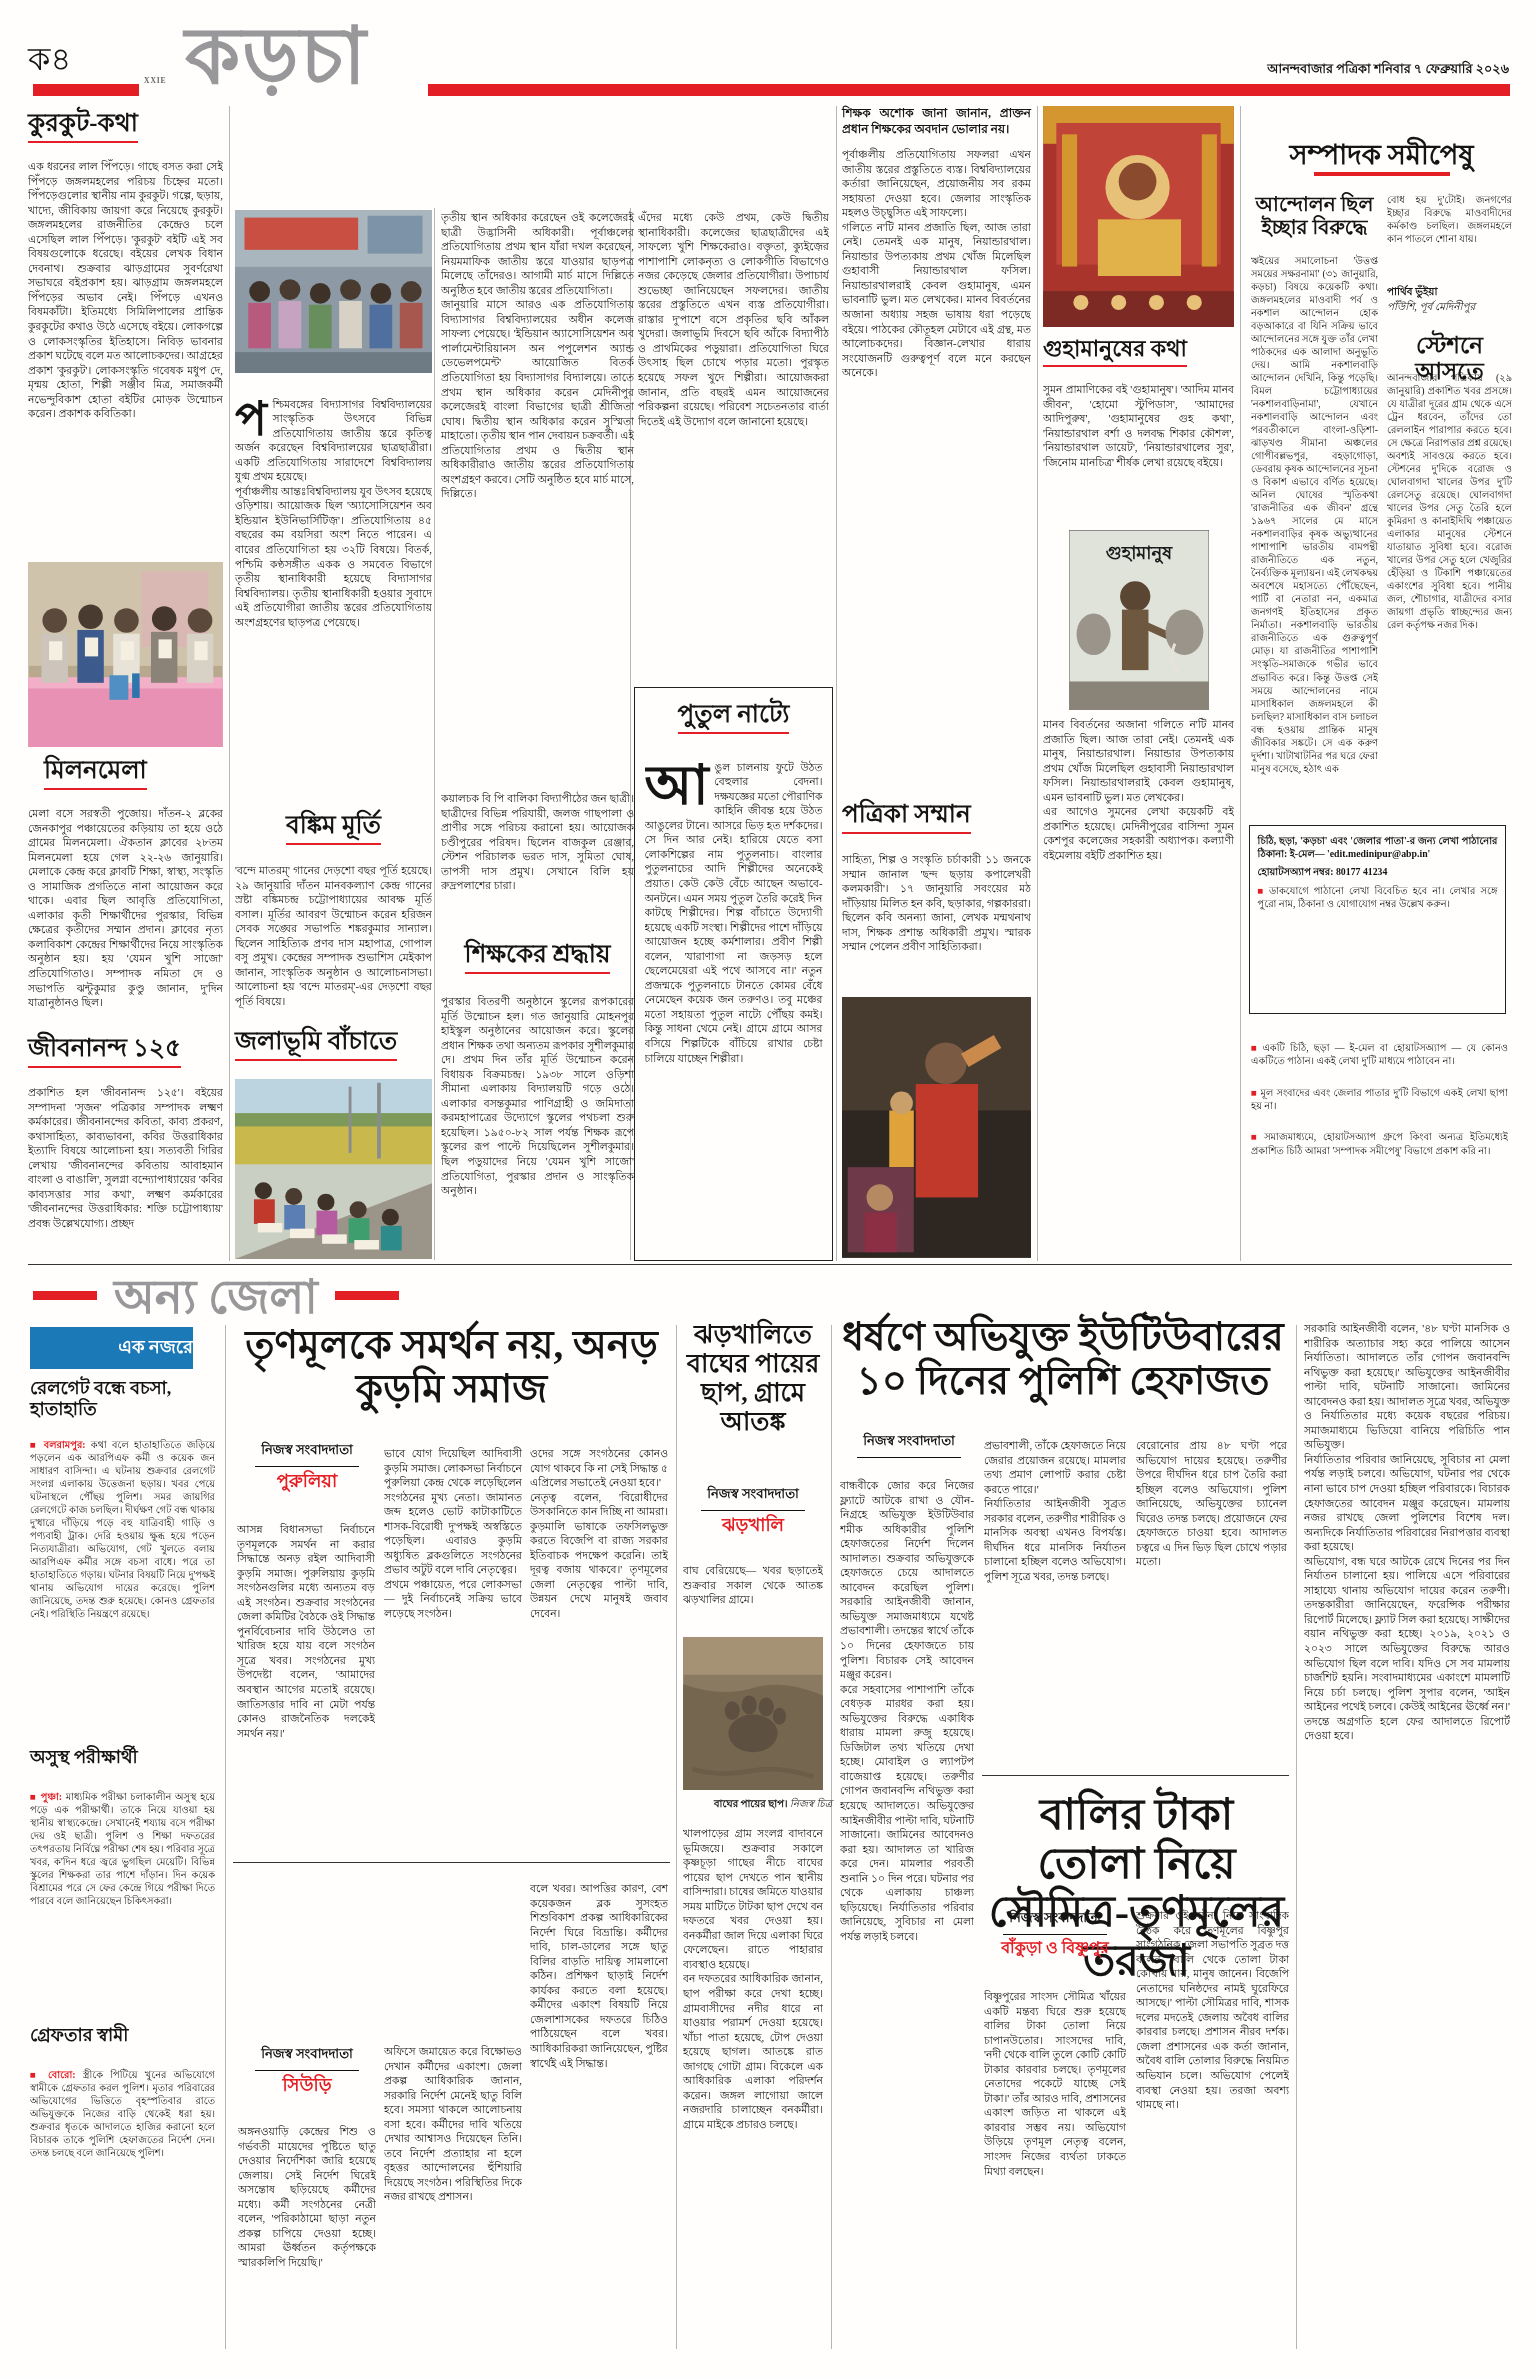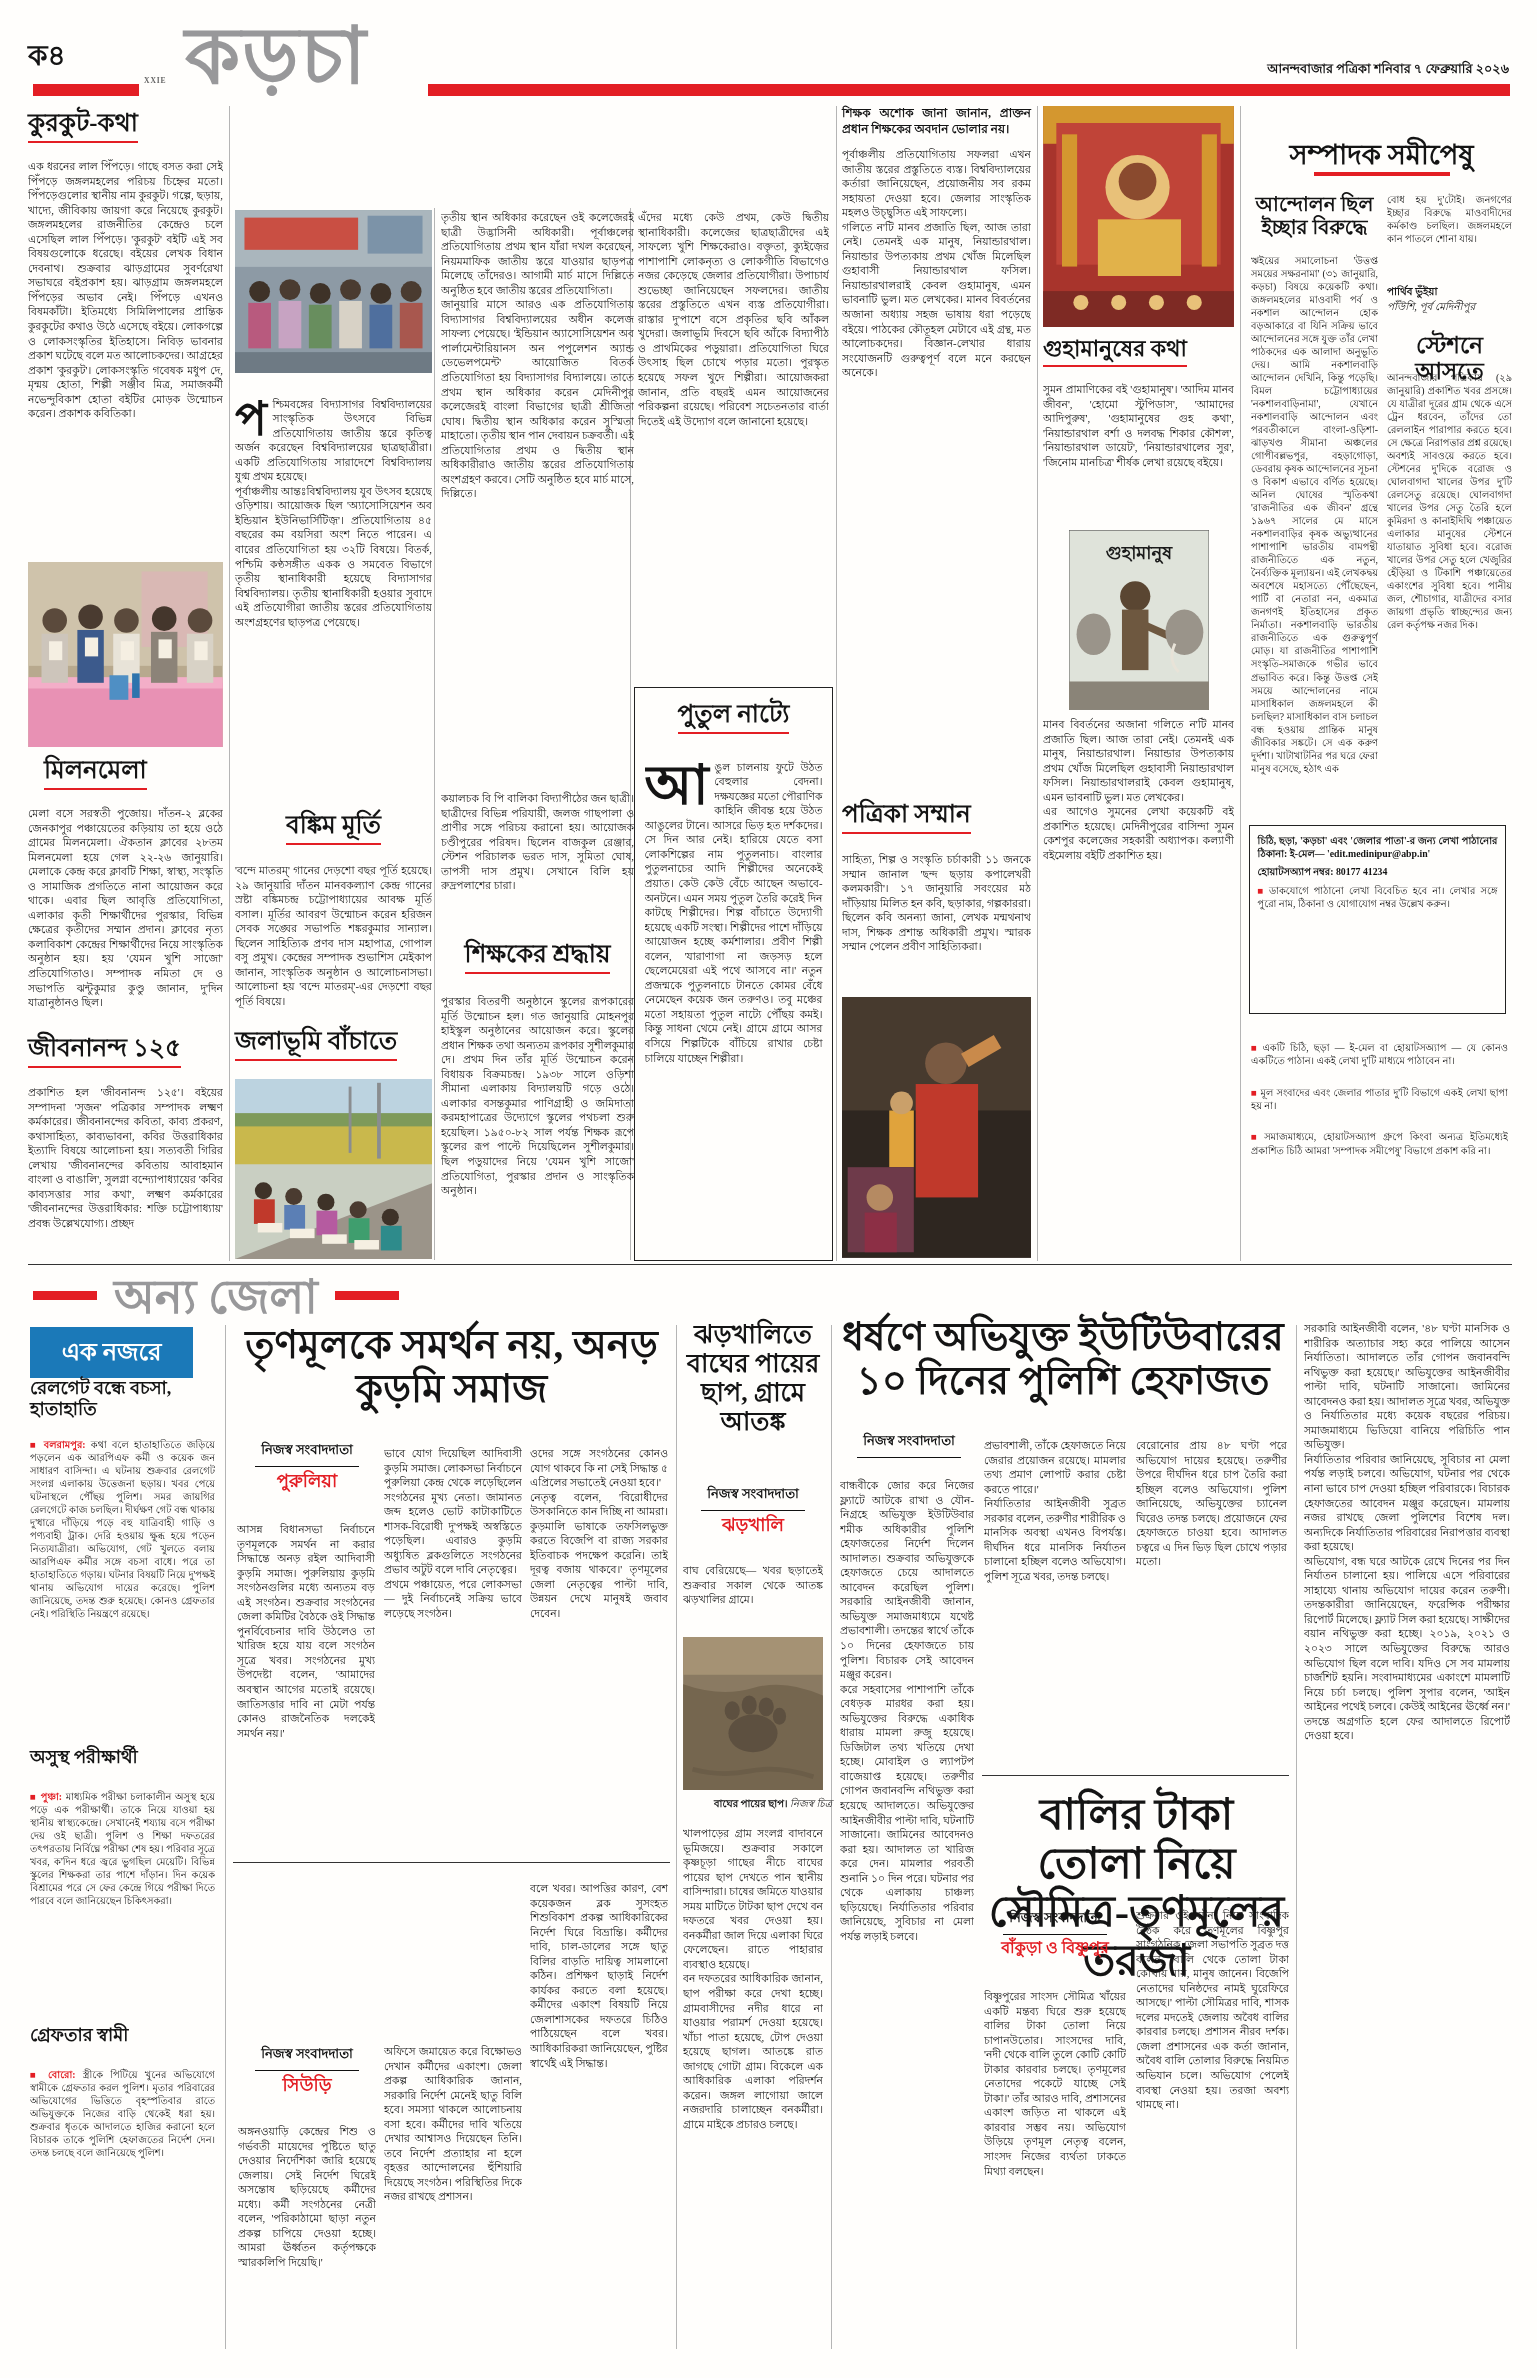--- a/index.html
+++ b/index.html
@@ -1,42 +1,42 @@
 <!DOCTYPE html>
 <html style="font-size:15px"><head>
 <meta charset="utf-8">
 <style>
   html,body{margin:0;padding:0;background:#e8e8e8;}
   #page{position:relative;width:1538px;height:2378px;background:#fffefc;margin:0 auto;
         font-family:"Liberation Serif","DejaVu Serif",serif;color:#141414;overflow:hidden;}
   .abs{position:absolute;}
   .redbar{background:#e31e24;height:12.3px;}
   .masthead{font-size:79px;font-weight:bold;color:#98989a;line-height:1;letter-spacing:1.9px;}
-  .pagenum{font-size:28px;font-weight:bold;}
+  .pagenum{font-size:32px;font-weight:normal;}
   .edition{font-size:7.6px;font-weight:bold;color:#666;letter-spacing:0.9px;}
   .dateline-top{font-size:12.8px;font-weight:bold;text-align:right;}
   .h-sec{display:inline-block;font-size:24.6px;font-weight:bold;line-height:1.05;
          border-bottom:2.8px solid #e31e24;padding-bottom:4.7px;}
   .h-sec-sm{font-size:22px;}
   .h-main{font-size:44px;font-weight:bold;text-align:center;line-height:1.08;}
   .h-big{font-weight:bold;text-align:center;line-height:1.13;}
   .body{font-size:10.7px;line-height:1.36;text-align:justify;white-space:pre-line;}
   .body-sm{font-size:9.8px;line-height:1.33;}
   .kicker{font-size:12px;font-weight:bold;line-height:1.3;text-align:justify;}
   .dropcap{float:left;font-size:47px;line-height:0.82;font-weight:bold;padding:3.8px 5.7px 0 0;}
   .vrule{width:0.9px;background:#b5b5b5;}
   .hrule{height:0.9px;background:#333;}
   .byline-wrap{text-align:center;}
   .byline{display:inline-block;font-weight:bold;font-size:13.2px;border-bottom:1.9px solid #111;
           padding:0 5.7px 3.8px 5.7px;}
   .place{color:#e31e24;font-weight:bold;font-size:18px;text-align:center;}
   .lead-red{color:#e31e24;font-weight:bold;}
   .box{border:1.4px solid #222;}
-  .glance-head{background:#1b79b8;color:#fff;font-weight:bold;font-size:24px;
-               text-align:center;padding:5.7px 0;}
+  .glance-head{background:#1b79b8;color:#fff;font-weight:bold;font-size:18px;
+               text-align:right;padding:5.7px 0;}
   .glance-h{font-size:18px;font-weight:bold;line-height:1.15;}
   .banner{font-size:47px;font-weight:bold;color:#98989a;line-height:1;}
   .dash{display:inline-block;width:64px;height:8.5px;background:#e31e24;vertical-align:13.2px;}
   .letters-h{font-size:27.4px;font-weight:bold;text-align:center;}
   .letter-hl{font-size:20px;font-weight:bold;line-height:1.15;text-align:center;}
   .sig{font-weight:bold;font-size:10.4px;}
   .sig-pl{font-style:italic;font-size:10.4px;}
   .caption{font-size:10px;}
   .caption b{font-weight:bold;}
   .pen{color:#e31e24;font-weight:bold;margin-right:2.8px;}

